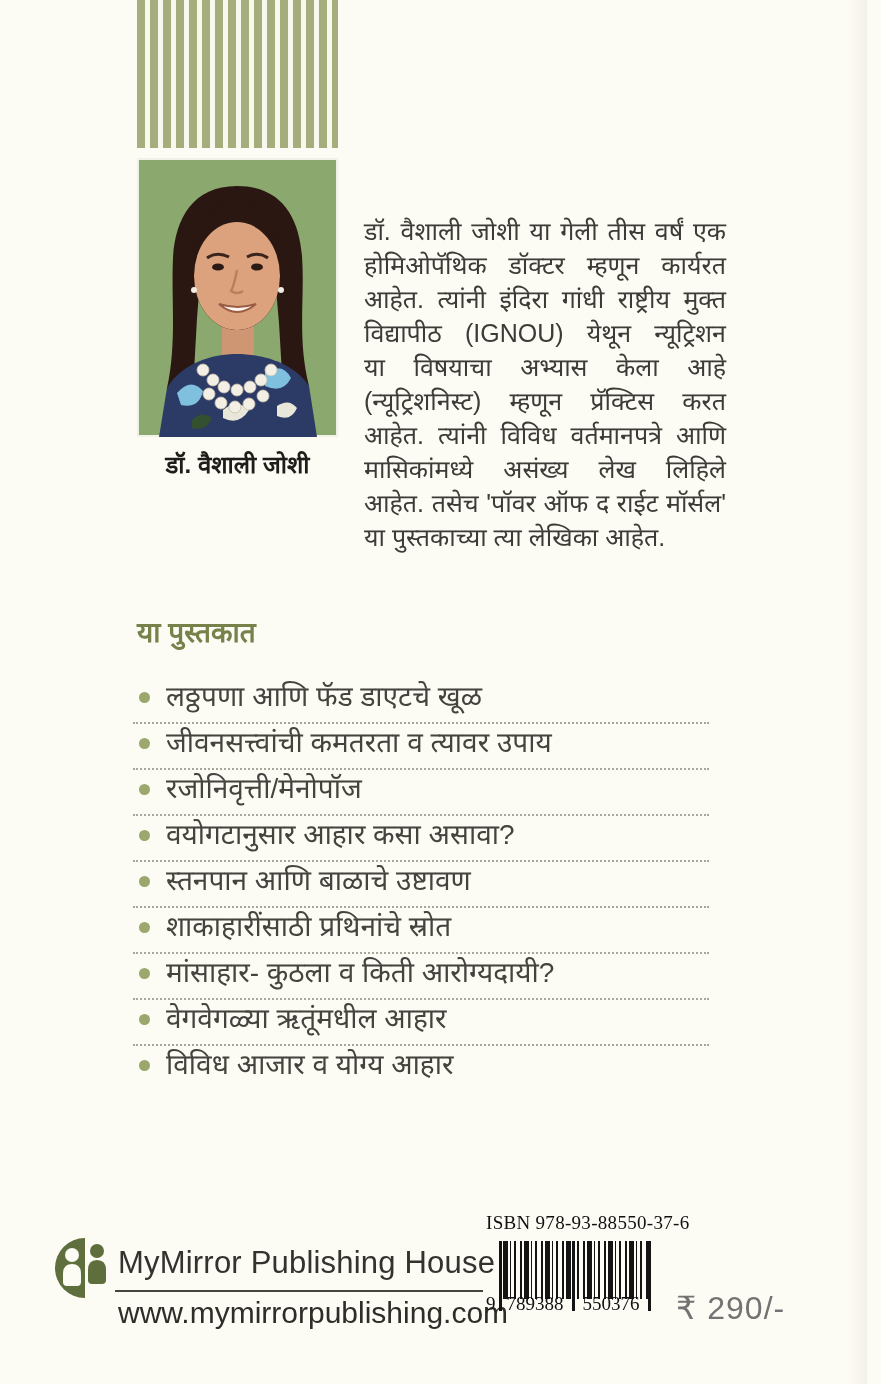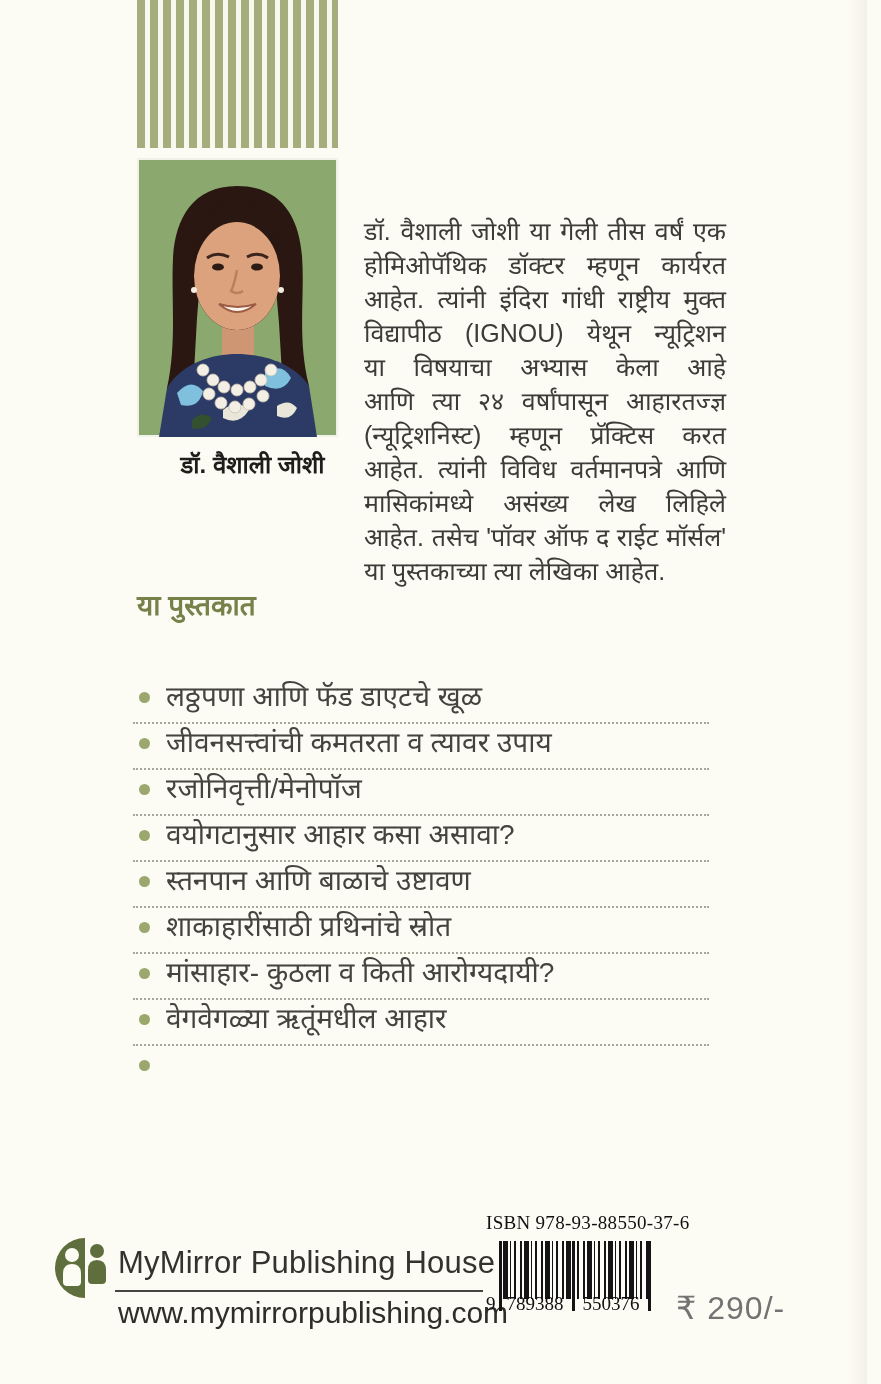--- a/index.html
+++ b/index.html
@@ -18,33 +18,33 @@
     position:absolute; left:137px; top:0; width:201px; height:148px;
     background:repeating-linear-gradient(90deg,#a4ad7b 0 8px,#f9f8ef 8px 13px);
   }
   
   .photo {
     position:absolute; left:137px; top:158px; width:201px; height:279px;
     background:#8ba86e; overflow:hidden;
   }
   .photo svg { display:block; }
   .photo-caption {
-    position:absolute; left:140px; top:447px; width:225px;
+    position:absolute; left:125px; top:447px; width:225px;
     text-align:center; font-size:24px; font-weight:bold; color:#1e1d1a;
   }
   
   .bio {
     position:absolute; left:364px; top:214px; width:362px;
     font-size:25px; color:#3d3b37;
   }
   .bio-line { line-height:34px; text-align:justify; text-align-last:justify; white-space:nowrap; }
   .bio-line:last-child { text-align-last:left; }
   
   .topics-heading {
-    position:absolute; left:137px; top:585px;
+    position:absolute; left:137px; top:612px;
     font-size:28px; font-weight:bold; color:#76824a;
   }
   .topics {
     position:absolute; left:133px; top:678px; width:576px; list-style:none;
   }
   .topic-item {
     height:46px; display:flex; align-items:flex-start; padding-top:3px;
     border-bottom:2px dotted #a8a59a;
   }
   .topic-item:last-child { border-bottom:none; }
@@ -150,21 +150,20 @@
     </svg>
   </div>
   <div class="photo-caption">डॉ. वैशाली जोशी</div>
 
   <div class="bio">
     <div class="bio-line">डॉ. वैशाली जोशी या गेली तीस वर्षं एक</div>
     <div class="bio-line">होमिओपॅथिक डॉक्टर म्हणून कार्यरत</div>
     <div class="bio-line">आहेत. त्यांनी इंदिरा गांधी राष्ट्रीय मुक्त</div>
     <div class="bio-line">विद्यापीठ (IGNOU) येथून न्यूट्रिशन</div>
     <div class="bio-line">या विषयाचा अभ्यास केला आहे</div>
-    <div class="bio-line">आणि त्या २४ वर्षांपासून आहारतज्ज्ञ</div>
     <div class="bio-line">(न्यूट्रिशनिस्ट) म्हणून प्रॅक्टिस करत</div>
     <div class="bio-line">आहेत. त्यांनी विविध वर्तमानपत्रे आणि</div>
     <div class="bio-line">मासिकांमध्ये असंख्य लेख लिहिले</div>
     <div class="bio-line">आहेत. तसेच 'पॉवर ऑफ द राईट मॉर्सल'</div>
     <div class="bio-line">या पुस्तकाच्या त्या लेखिका आहेत.</div>
   </div>
 
   <div class="topics-heading">या पुस्तकात</div>
 
   <ul class="topics">
@@ -195,20 +194,21 @@
     <li class="topic-item">
       <span class="bullet"></span>
       <span class="topic-text">मांसाहार- कुठला व किती आरोग्यदायी?</span>
     </li>
     <li class="topic-item">
       <span class="bullet"></span>
       <span class="topic-text">वेगवेगळ्या ऋतूंमधील आहार</span>
     </li>
     <li class="topic-item">
       <span class="bullet"></span>
+      <span class="topic-text">विविध आजार व योग्य आहार</span>
     </li>
   </ul>
 
   <svg class="logo" viewBox="0 0 58 64">
     <path d="M31,2 A30,30 0 0 0 31,62 L31,2 Z" fill="#5e6e3c"></path>
     <circle cx="18" cy="19" r="7" fill="#fcfbf4"></circle>
     <path d="M9,46 L9,38 Q9,28 18,28 Q27,28 27,38 L27,46 Q27,50 23,50 L13,50 Q9,50 9,46 Z" fill="#fcfbf4"></path>
     <circle cx="43" cy="15" r="7" fill="#5e6e3c"></circle>
     <path d="M34,44 L34,34 Q34,24 43,24 Q52,24 52,34 L52,44 Q52,48 48,48 L38,48 Q34,48 34,44 Z" fill="#5e6e3c"></path>
   </svg>

